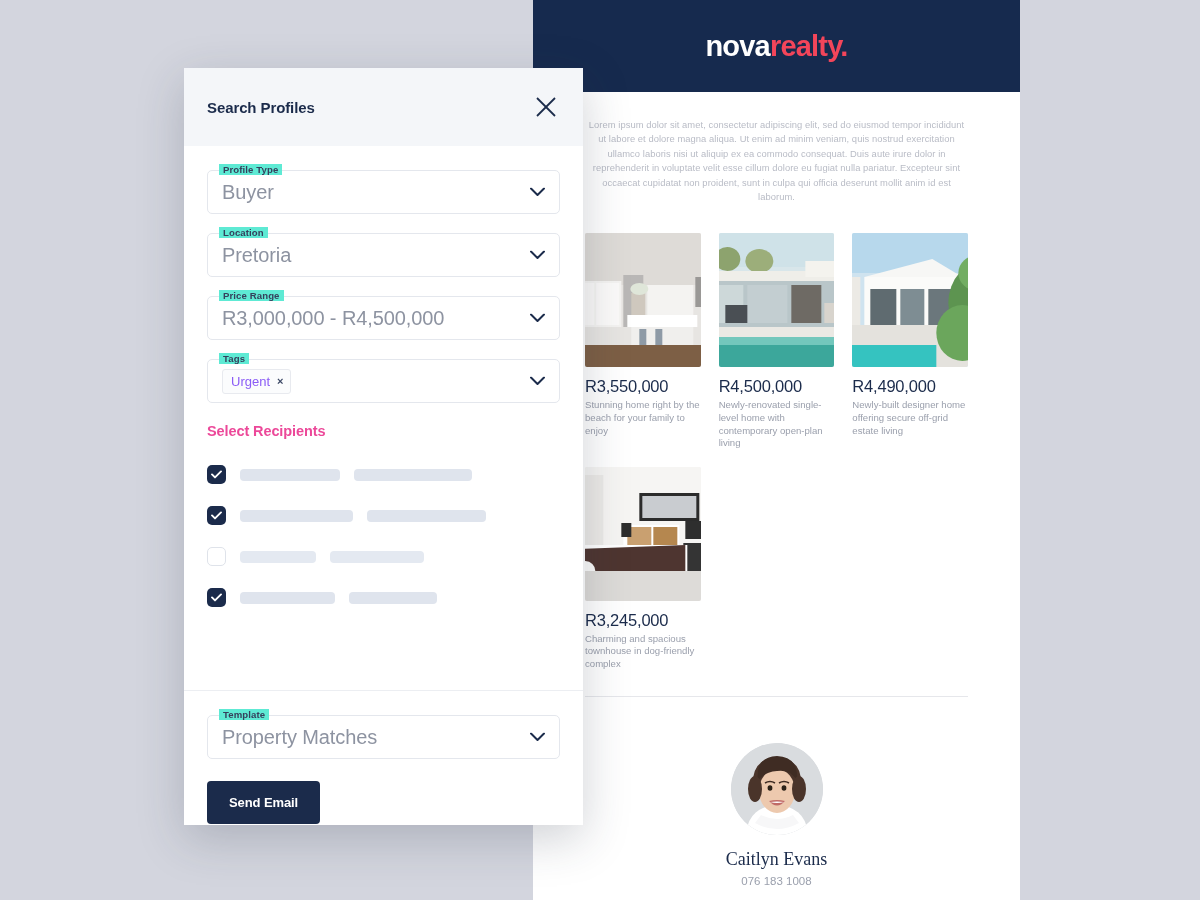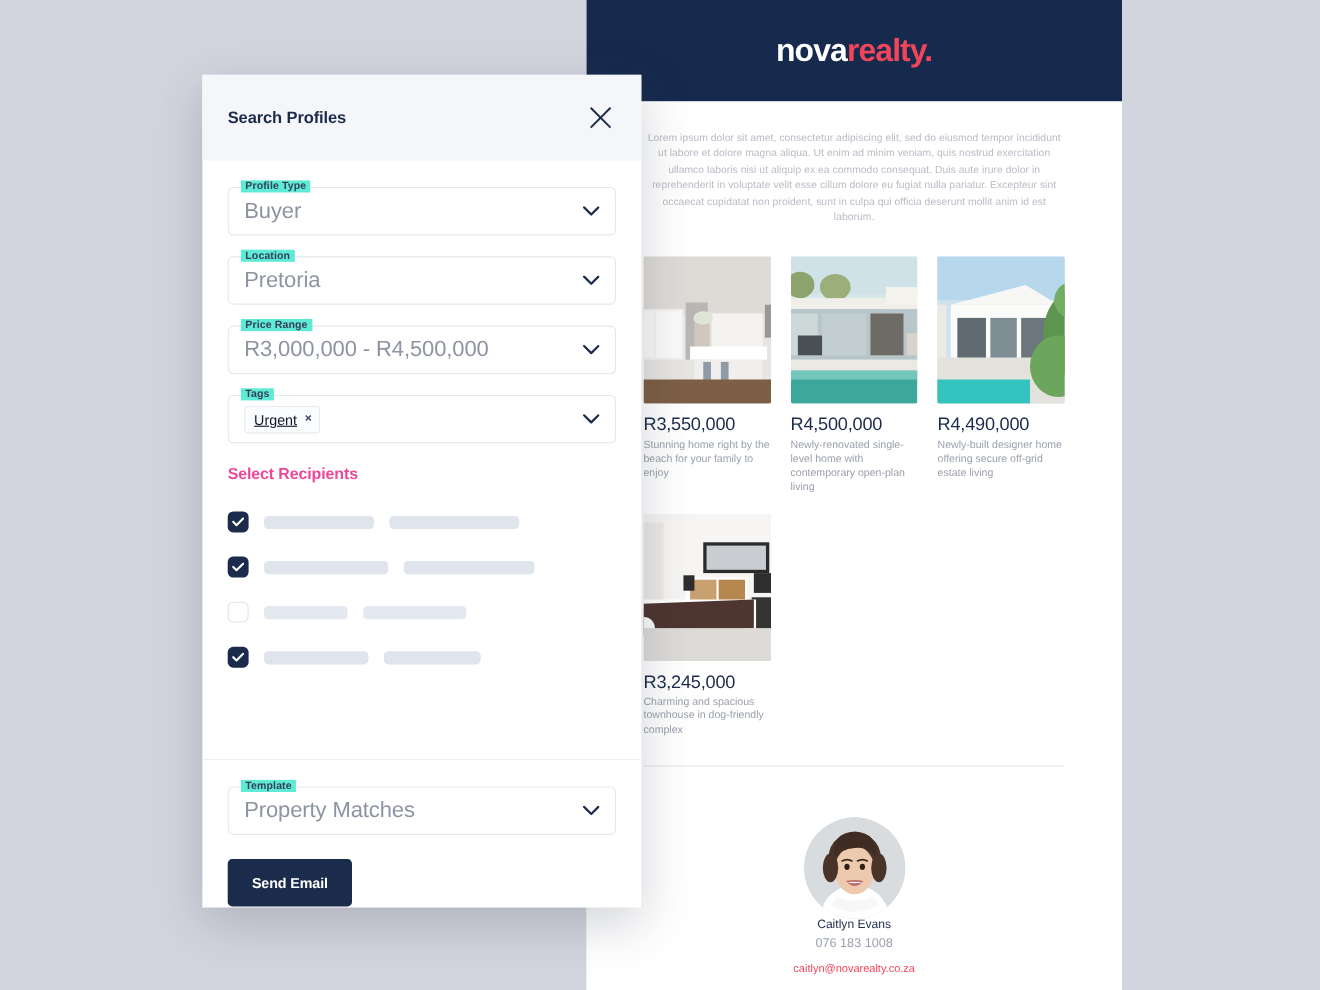--- a/index.html
+++ b/index.html
@@ -97,22 +97,24 @@
     width: 92px;
     height: 92px;
     border-radius: 50%;
     margin: 0 auto;
     overflow: hidden;
     background: #d7dade;
     position: relative;
   }
 
   #agent-name {
-    font-size: 11px;
+    margin-top: 14px;
+    font-size: 18px;
     color: #1b2b4b;
+    font-family: Liberation Serif, serif;
   }
 
   #agent-phone {
     margin-top: 5px;
     font-size: 11.5px;
     color: #9ba0ad;
   }
 
   #agent-email {
     margin-top: 12px;
@@ -206,21 +208,21 @@
 
   .chip {
     display: inline-flex;
     align-items: center;
     gap: 7px;
     border: 1px solid #e8eaef;
     border-radius: 3px;
     padding: 4px 7px 4px 8px;
     background: #fbfcfd;
   }
-  .chip-label { font-size: 13px; color: #0f172a; text-decoration: underline; }
+  .chip-label { font-size: 13px; color: #8b5cf6; }
   .chip-x { font-size: 11px; color: #3a4664; font-weight: bold; cursor: pointer; }
 
   #recipients-title {
     margin-top: 20px;
     font-size: 14.5px;
     font-weight: bold;
     color: #ec4899;
     letter-spacing: -0.1px;
   }
 

